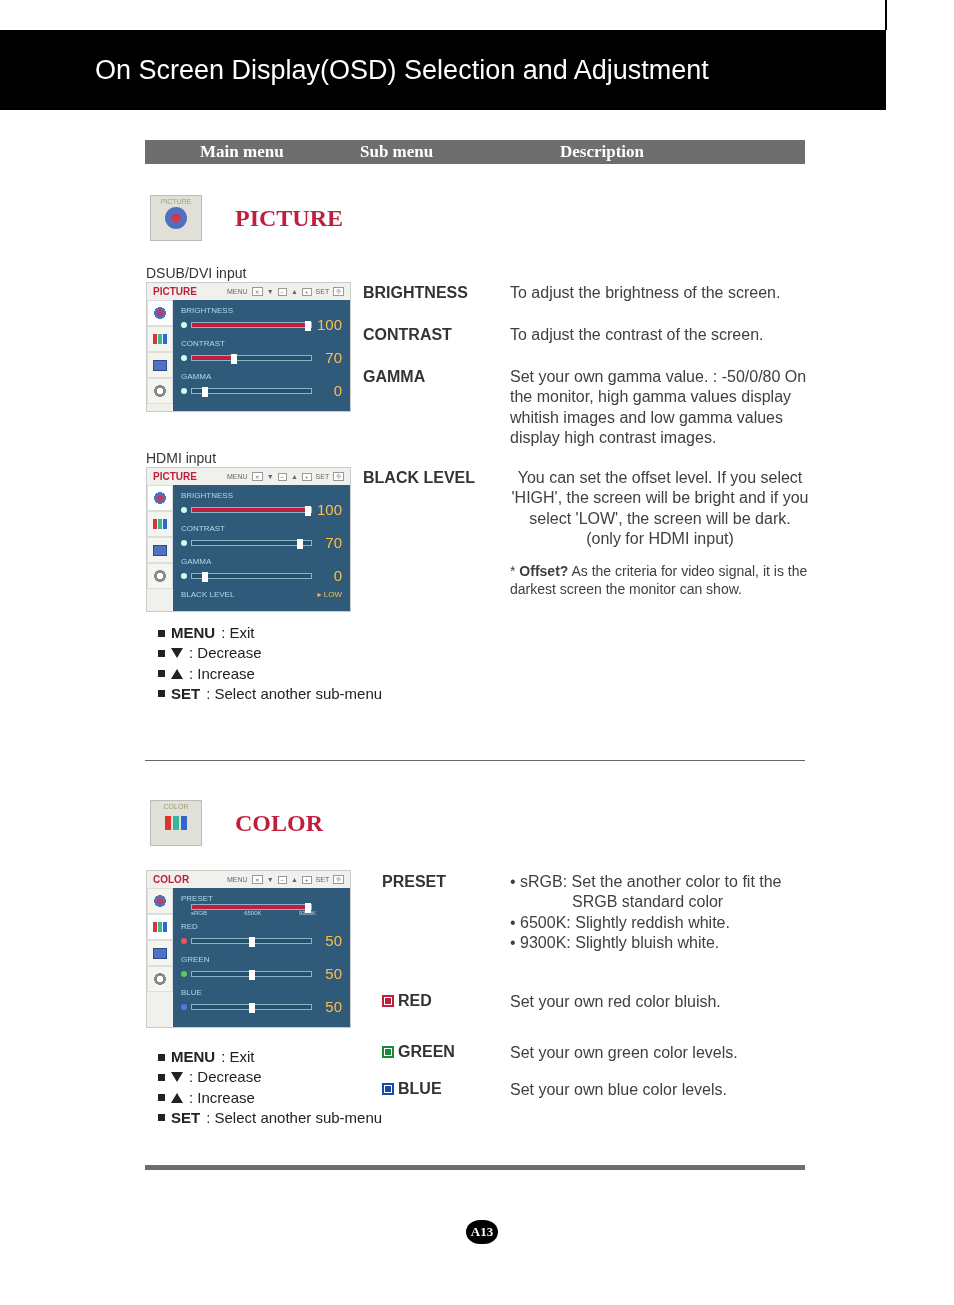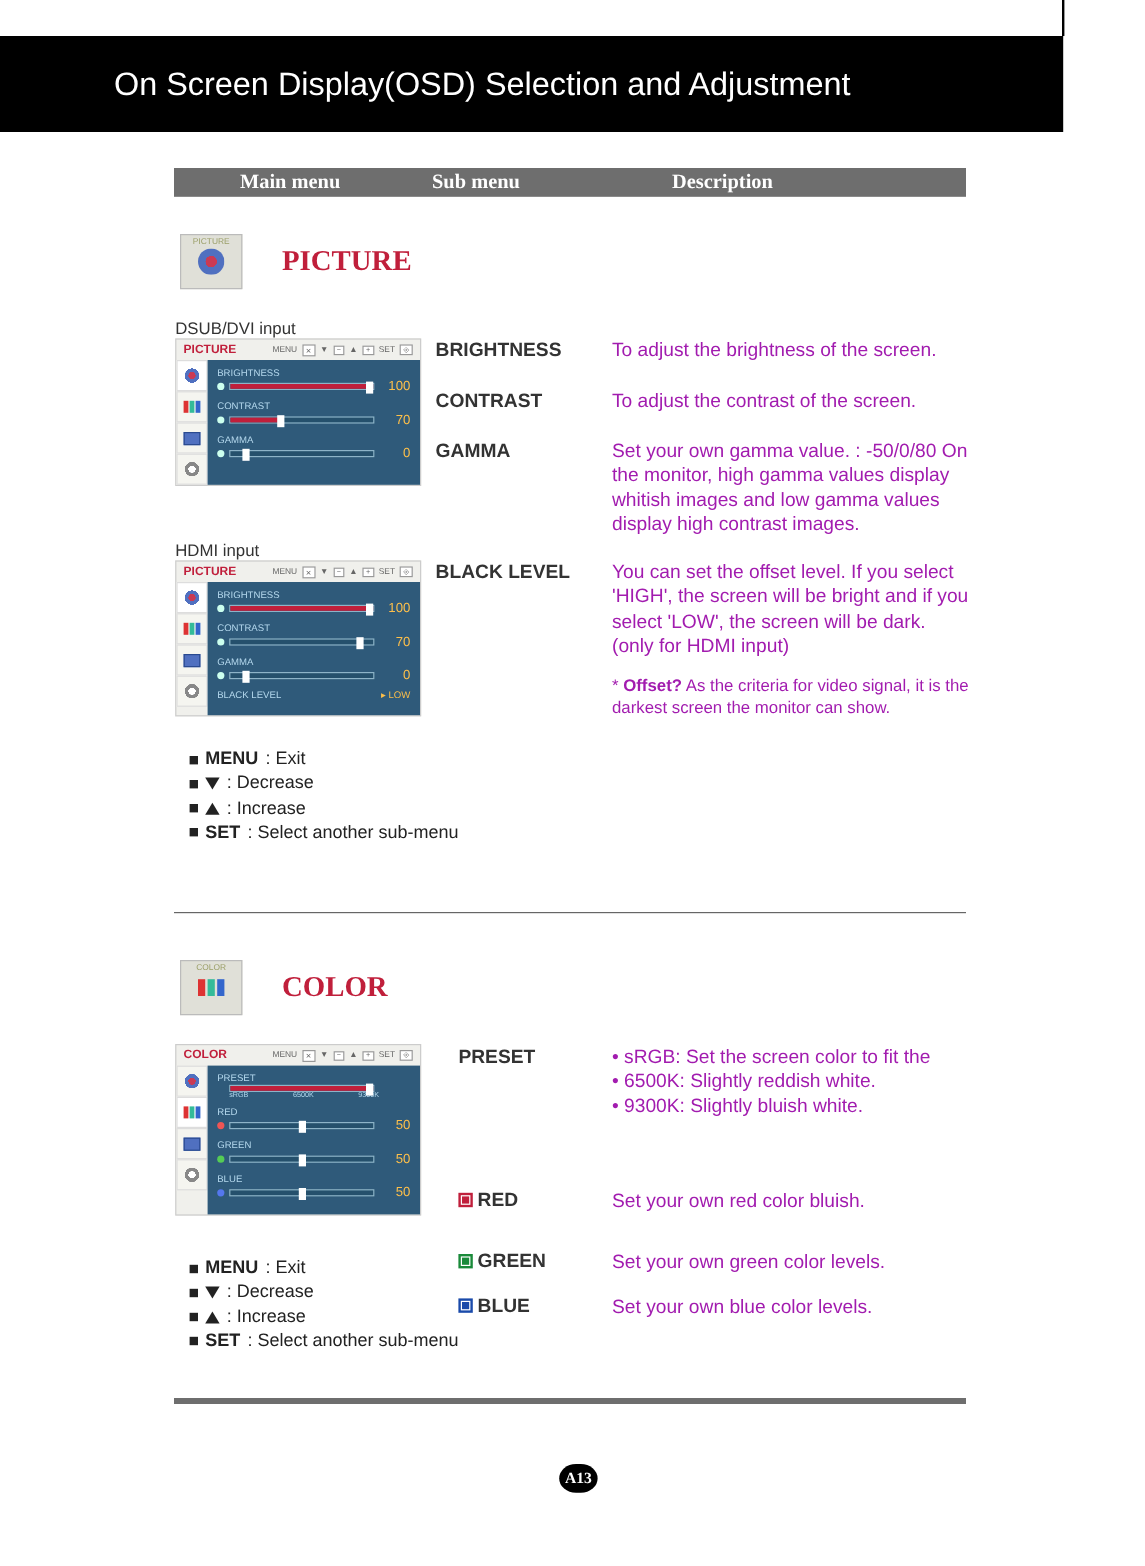--- a/index.html
+++ b/index.html
@@ -146,35 +146,35 @@
     color: #fff;
     padding: 6px 8px;
   }
   .osd-row { margin-bottom: 6px; }
   .osd-label { font-size: 8px; color: #b3d7ec; margin-bottom: 1px; }
   .osd-slider-row { display: flex; align-items: center; gap: 4px; }
   .osd-dot { width:6px;height:6px;border-radius:50%;background:#cfe;}
   .osd-slider { flex:1; height:6px; border:1px solid #8db3c8; position:relative; background:#25506c;}
   .osd-slider .fill { position:absolute; left:0; top:0; bottom:0; background:#c01f3b; }
   .osd-slider .knob { position:absolute; top:-2px; width:6px; height:10px; background:#fff; }
-  .osd-val { width: 26px; text-align: right; color: #fdbf4a; font-size: 11px; }
+  .osd-val { width: 26px; text-align: right; color: #fdbf4a; font-size: 15px; }
   .osd-row.bl { display:flex; justify-content:space-between; align-items:center; color:#b3d7ec; font-size:8px;}
   .osd-row.bl .bl-val { color: #fdbf4a; }
 
   
   .sub-label {
     position: absolute;
     font-weight: bold;
     font-size: 16px;
     color: #333;
   }
   .desc-text {
     position: absolute;
     font-size: 16px;
-    color: #a21caf;
+    color: #404040;
     line-height: 1.28;
     width: 300px;
   }
   .desc-text b { font-weight: bold; }
 
   
   .blist {
     position: absolute;
     font-size: 15px;
     color: #222;
@@ -397,21 +397,21 @@
 </div>
 
 <div class="sub-label" style="top:284px; left:363px;">BRIGHTNESS</div>
 <div class="sub-label" style="top:326px; left:363px;">CONTRAST</div>
 <div class="sub-label" style="top:368px; left:363px;">GAMMA</div>
 <div class="sub-label" style="top:469px; left:363px;">BLACK LEVEL</div>
 
 <div class="desc-text" style="top:283px; left:510px;">To adjust the brightness of the screen.</div>
 <div class="desc-text" style="top:325px; left:510px;">To adjust the contrast of the screen.</div>
 <div class="desc-text" style="top:367px; left:510px;">Set your own gamma value. : -50/0/80 On the monitor, high gamma values display whitish images and low gamma values display high contrast images.</div>
-<div class="desc-text" style="top:468px; left:510px;">You can set the offset level. If you select 'HIGH', the screen will be bright and if you select 'LOW', the screen will be dark. (only for HDMI input)</div>
+<div class="desc-text" style="top:468px; left:510px;text-align:center;">You can set the offset level. If you select 'HIGH', the screen will be bright and if you select 'LOW', the screen will be dark. (only for HDMI input)</div>
 <div class="desc-text" style="top:563px; left:510px; font-size:14px;">
   <span>* </span><b>Offset?</b><span> As the criteria for video signal, it is the darkest screen the monitor can show.</span>
 </div>
 
 <div class="blist" style="top:623px; left:158px;">
   <div class="row">
       <span class="sq"></span> 
       <b>MENU</b> 
       <span>: Exit</span>
     </div>
@@ -532,21 +532,22 @@
   <span class="color-chip" style="border-color:#c01f3b"><span class="chip-inner" style="background:#c01f3b; display:block;"></span></span><span>RED</span>
 </div>
 <div class="sub-label" style="top:1043px; left:382px;">
   <span class="color-chip" style="border-color:#1a8a3a"><span class="chip-inner" style="background:#1a8a3a; display:block;"></span></span><span>GREEN</span>
 </div>
 <div class="sub-label" style="top:1080px; left:382px;">
   <span class="color-chip" style="border-color:#1a4aaa"><span class="chip-inner" style="background:#1a4aaa; display:block;"></span></span><span>BLUE</span>
 </div>
 
 <div class="desc-text" style="top:872px; left:510px;">
-  <span class="bullet-dot">sRGB: Set the screen color to fit the</span><br>
+  <span class="bullet-dot">sRGB: Set the another color to fit the</span><br>
+  <span class="indent">SRGB standard color</span>
   <span class="bullet-dot">6500K: Slightly reddish white.</span><br>
   <span class="bullet-dot">9300K: Slightly bluish white.</span>
 </div>
 <div class="desc-text" style="top:992px;  left:510px;">Set your own red color bluish.</div>
 <div class="desc-text" style="top:1043px; left:510px;">Set your own green color levels.</div>
 <div class="desc-text" style="top:1080px; left:510px;">Set your own blue color levels.</div>
 
 <div class="blist" style="top:1047px; left:158px;">
   <div class="row">
       <span class="sq"></span> 

